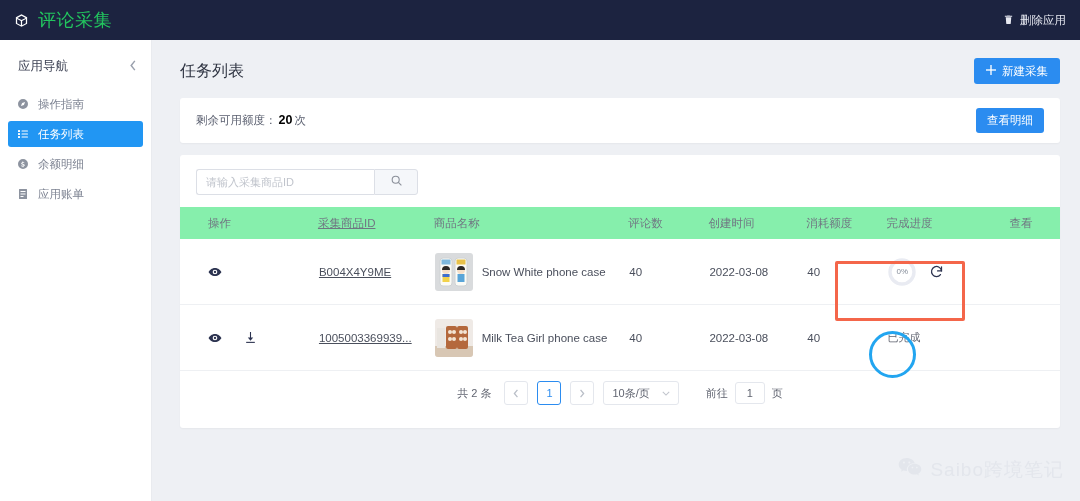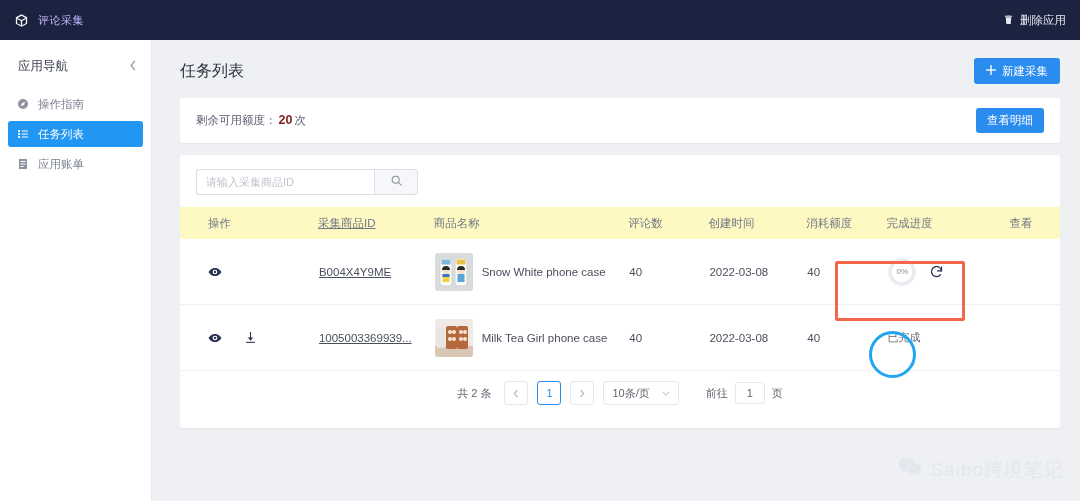--- a/index.html
+++ b/index.html
@@ -10,21 +10,21 @@
     -webkit-font-smoothing:antialiased;
   }
   .app{position:relative;width:1080px;height:501px;}
 
   
   .topbar{
     height:40px;background:#1c2340;display:flex;align-items:center;
     justify-content:space-between;padding:0 14px;box-sizing:border-box;
   }
   .brand{display:flex;align-items:center;gap:9px;}
-  .brand-name{color:#c4b5fd;font-size:11px;letter-spacing:.5px;}
+  .brand-name{color:#22c55e;font-size:18px;letter-spacing:.5px;}
   .cube-icon svg{display:block;}
   .topbar-right{display:flex;align-items:center;gap:6px;cursor:pointer;}
   .topbar-right .lbl{color:#e8eaf2;font-size:11.5px;}
 
   
   .body{display:flex;height:461px;}
 
   
   .sidebar{
     width:152px;background:#ffffff;box-sizing:border-box;
@@ -58,39 +58,39 @@
     background:#2b8cf0;color:#fff;border:none;border-radius:3px;
     font-size:11.5px;padding:0 11px;height:25px;cursor:pointer;font-family:inherit;
   }
 
   .card{background:#fff;border-radius:3px;box-shadow:0 1px 2px rgba(0,0,0,.04);}
   .quota{
     height:45px;display:flex;align-items:center;justify-content:space-between;
     padding:0 16px;margin-bottom:12px;
   }
   .quota-text{font-size:11.5px;color:#5b6舌;color:#5b6070;}
-  .quota-text .num{color:#7f1d1d;font-weight:bold;font-size:12.5px;margin:0 2px;}
+  .quota-text .num{color:#000000;font-weight:bold;font-size:12.5px;margin:0 2px;}
 
   .table-card{padding:0 0 13px 0;}
   .search-row{padding:14px 16px 12px 16px;}
   .search-box{display:flex;width:222px;height:26px;}
   .search-input{
     flex:1;border:1px solid #dcdfe6;border-right:none;border-radius:3px 0 0 3px;
     padding:0 9px;font-size:11px;color:#333;outline:none;font-family:inherit;
     box-sizing:border-box;
   }
   .search-input::placeholder{color:#c0c4cc;}
   .search-btn{
     width:42px;border:1px solid #dcdfe6;background:#f5f7fa;border-radius:0 3px 3px 0;
     display:flex;align-items:center;justify-content:center;color:#8a8f99;cursor:pointer;
   }
 
   table{width:100%;border-collapse:collapse;table-layout:fixed;}
   thead th{
-    background:#fef9c3;color:#707682;font-size:11.5px;font-weight:normal;
+    background:#86efac;color:#707682;font-size:11.5px;font-weight:normal;
     text-align:left;height:32px;padding:0 0 0 0;
   }
   tbody td{
     height:63px;font-size:11.5px;color:#4a4f5c;border-bottom:1px solid #eef0f3;
     vertical-align:middle;
   }
   .c-op{width:96px;padding-left:28px;}
   .c-id{width:104px;text-decoration:underline;}
   .c-name{width:175px;}
   .c-cnt{width:72px;}
@@ -204,20 +204,28 @@
               <rect x="9" y="5" width="13" height="2.2" rx="1"></rect>
             <rect x="2" y="10" width="4" height="4" rx="1"></rect>
               <rect x="9" y="11" width="13" height="2.2" rx="1"></rect>
             <rect x="2" y="16" width="4" height="4" rx="1"></rect>
               <rect x="9" y="17" width="13" height="2.2" rx="1"></rect>
           </svg>
         </span>
         <span>任务列表</span>
       </div>
 
+      <div class="side-item">
+        <span class="ico">
+          <svg width="12" height="12" viewBox="0 0 24 24" fill="currentColor">
+            <path d="M12 2a10 10 0 1 0 0 20 10 10 0 0 0 0-20zm.9 15.2v1.3h-1.6v-1.3c-1.3-.1-2.4-.7-3-1.4l.9-1.3c.6.6 1.5 1 2.5 1 1 0 1.6-.4 1.6-1s-.6-.9-1.9-1.2c-1.7-.4-2.9-1-2.9-2.5 0-1.2.9-2.1 2.3-2.4V7h1.6v1.3c1.1.1 1.9.5 2.6 1.1l-.9 1.3c-.5-.5-1.2-.8-2.1-.8-.9 0-1.4.4-1.4.9 0 .6.6.8 1.9 1.1 1.8.4 2.9 1.1 2.9 2.6 0 1.3-1 2.3-2.5 2.6z"></path>
+          </svg>
+        </span>
+        <span>余额明细</span>
+      </div>
 
       <div class="side-item">
         <span class="ico">
           <svg width="12" height="12" viewBox="0 0 24 24" fill="currentColor">
             <path d="M5 2h14a1 1 0 0 1 1 1v18a1 1 0 0 1-1 1H5a1 1 0 0 1-1-1V3a1 1 0 0 1 1-1zm2 4v2h10V6H7zm0 5v2h10v-2H7zm0 5v2h6v-2H7z"></path>
           </svg>
         </span>
         <span>应用账单</span>
       </div>
     </div>

